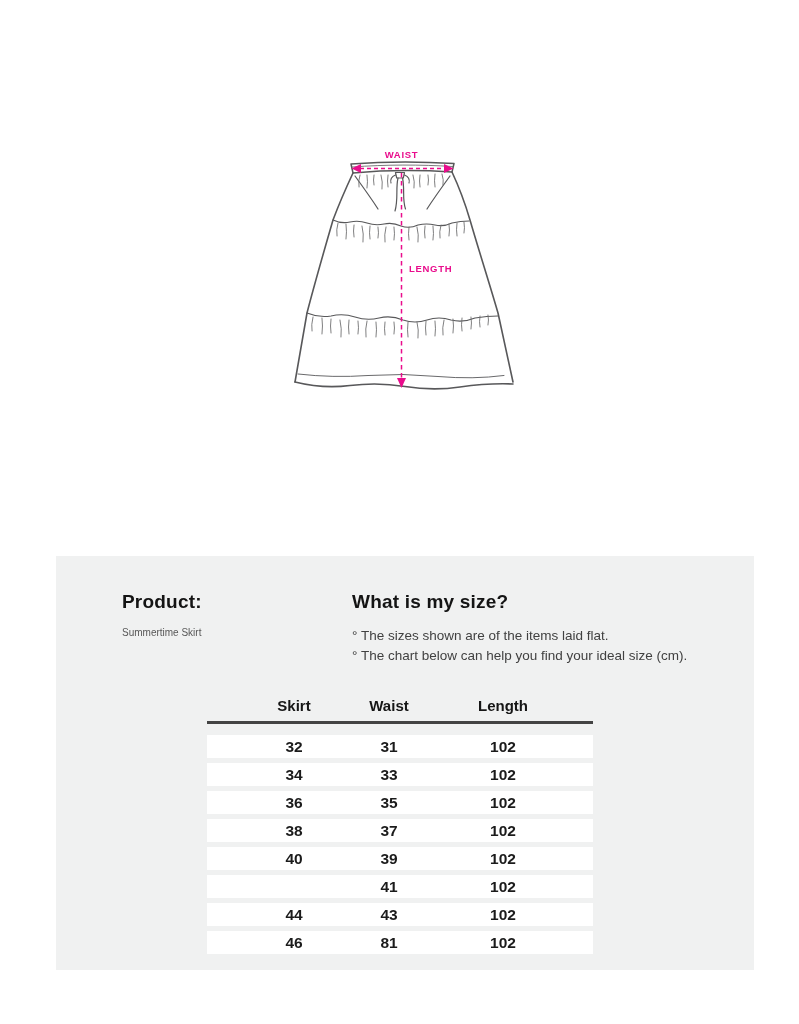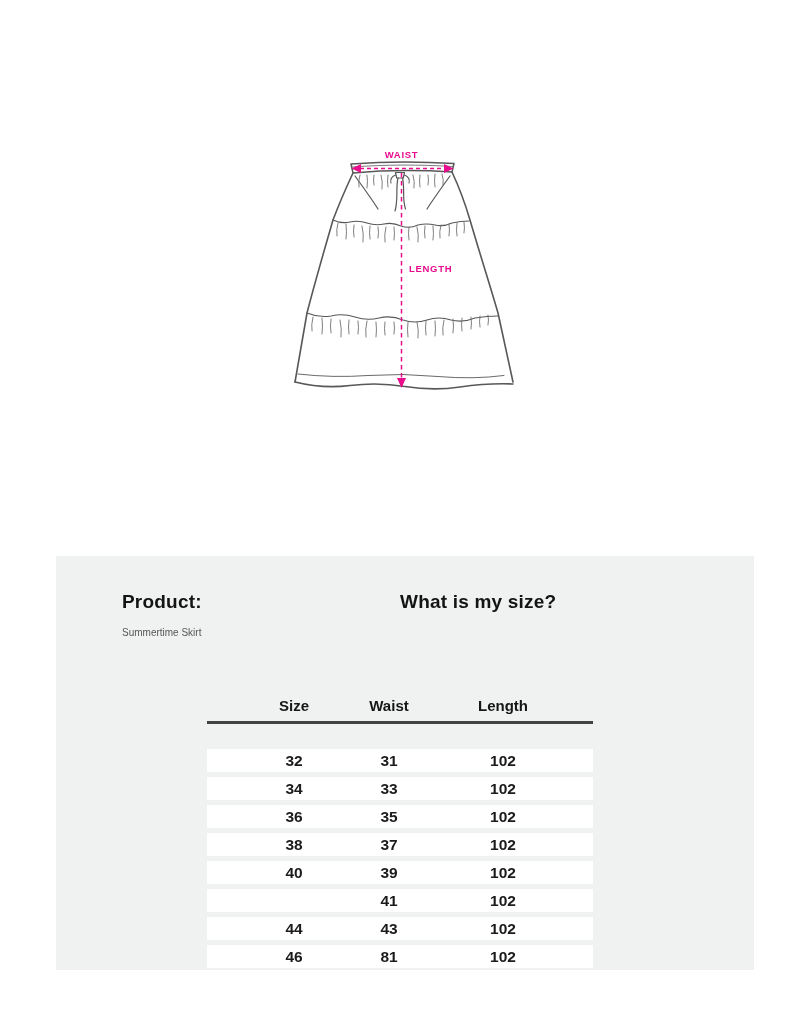--- a/index.html
+++ b/index.html
@@ -10,30 +10,30 @@
   .pk-stroke{stroke:var(--accent,#E90C8C);}
   .pk-fill{fill:var(--accent,#E90C8C);}
   .pk-text{fill:var(--accent,#E90C8C);font-size:9.5px;font-weight:bold;letter-spacing:.7px;
            font-family:"Liberation Sans",sans-serif;}
 
   
   .panel{position:absolute;left:56px;top:556px;width:688px;height:414px;background:var(--panel-bg,#F0F1F1);padding-left:10px;}
   .product-heading,.size-heading{position:absolute;margin:0;font-size:19px;font-weight:bold;
            color:#141414;letter-spacing:.2px;}
   .product-heading{left:66px;top:35px;}
-  .size-heading{left:296px;top:35px;margin-left:48px;}
+  .size-heading{left:296px;top:35px;}
   .product-name{position:absolute;left:66px;top:71px;font-size:10px;color:#575757;}
   .notes{position:absolute;left:296px;top:70px;font-size:13.5px;color:#414141;line-height:19.5px;}
 
   
   .size-table{position:absolute;left:151px;top:141px;width:386px;}
   .t-head{position:relative;height:17px;font-size:15px;font-weight:bold;color:#161616;}
   .t-head .tc{line-height:17px;}
   .t-rule{height:3px;background:var(--rule,#434343);margin-top:7px;}
-  .t-body{margin-top:25px;}
+  .t-body{margin-top:11px;}
   .t-row{position:relative;height:23px;background:#ffffff;margin-bottom:5px;
          font-size:15.5px;font-weight:bold;color:#1b1b1b;}
   .t-row .tc{line-height:23px;}
   .tc{position:absolute;top:0;text-align:center;white-space:nowrap;}
   .tc1{left:0;width:174px;}
   .tc2{left:112px;width:140px;}
   .tc3{left:216px;width:160px;}
 </style>
 </head>
 <body>
@@ -88,24 +88,28 @@
     </g>
     <text class="pk-text" x="129.5" y="16" text-anchor="middle">WAIST</text>
     <text class="pk-text" x="137" y="129.5" text-anchor="start">LENGTH</text>
   </svg>
 
   <section class="panel">
     <h2 class="product-heading">Product:</h2>
     <div class="product-name">Summertime Skirt</div>
 
     <h2 class="size-heading">What is my size?</h2>
+    <div class="notes">
+      <div class="note">° The sizes shown are of the items laid flat.</div>
+      <div class="note">° The chart below can help you find your ideal size (cm).</div>
+    </div>
 
     <div class="size-table">
       <div class="t-head">
-        <span class="tc tc1">Size</span>
+        <span class="tc tc1">Skirt</span>
         <span class="tc tc2">Waist</span>
         <span class="tc tc3">Length</span>
       </div>
       <div class="t-rule"></div>
       <div class="t-body">
           <div class="t-row">
             <span class="tc tc1">32</span>
             <span class="tc tc2">31</span>
             <span class="tc tc3">102</span>
           </div>

